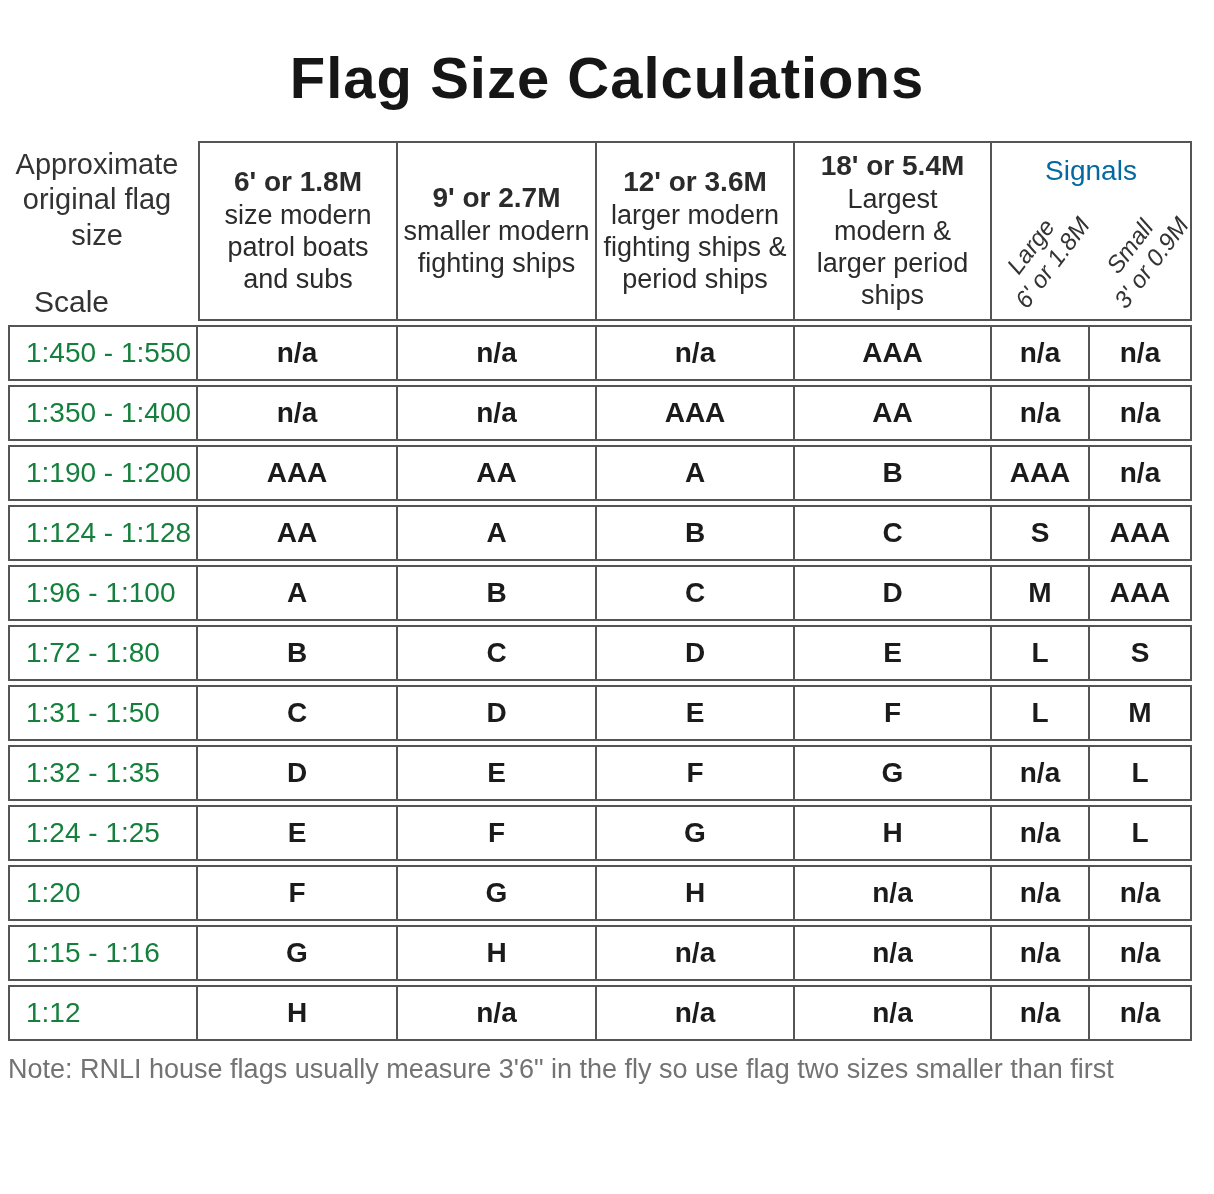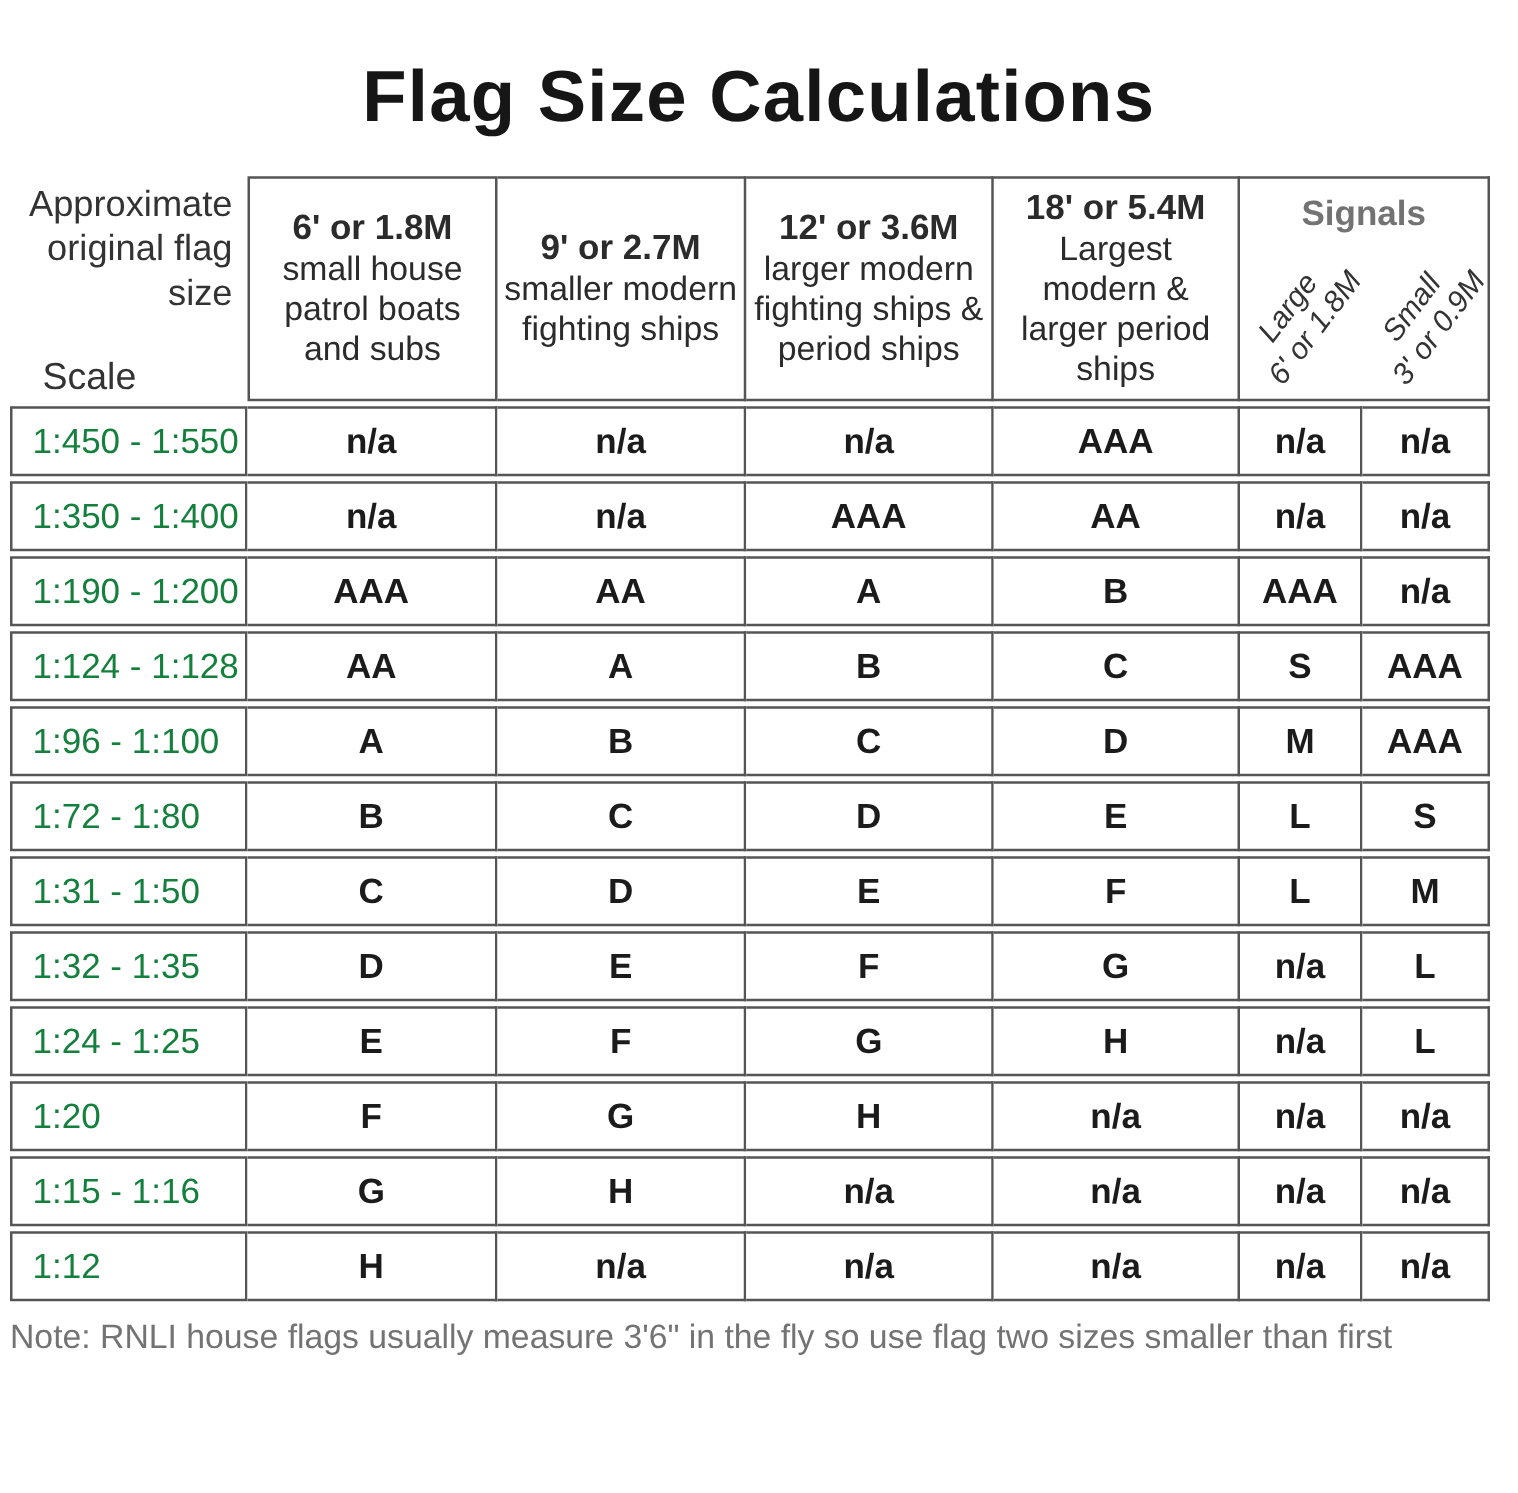--- a/index.html
+++ b/index.html
@@ -39,38 +39,37 @@
   
   th { font-weight: normal; padding: 0; vertical-align: middle; }
   th.corner {
     border: none;
     position: relative;
     height: 178px;
     vertical-align: top;
   }
   .corner-top {
     padding: 6px 12px 0 0;
-    text-align: right;
     font-size: 29px;
     line-height: 1.22;
     color: #333;
   }
   .corner-scale {
     position: absolute;
     left: 26px;
     bottom: 2px;
     font-size: 30px;
     color: #333;
   }
   th.colhead { height: 178px; text-align: center; color: #2b2b2b; padding: 2px 4px; }
   .ch-title { font-size: 28px; font-weight: 700; margin-bottom: 2px; }
   .ch-sub   { font-size: 27px; line-height: 1.18; }
 
   th.signals-head { height: 178px; text-align: center; padding: 0; overflow: hidden; }
-  .signals-title { margin-top: 12px; font-size: 28px; font-weight: 700; color: #737373; }
+  .signals-title { margin-top: 12px; font-size: 28px; font-weight: 400; color: #0369a1; }
   .rot-wrap { display: flex; height: 128px; margin-top: 4px; }
   .rot-cell { width: 50%; display: flex; align-items: center; justify-content: center; }
   .rot {
     transform: rotate(-53deg);
     font-style: italic;
     font-size: 24px;
     line-height: 1.12;
     text-align: center;
     white-space: nowrap;
     color: #333;
@@ -117,21 +116,21 @@
       <col style="width:102px">
     </colgroup>
     <thead>
       <tr>
         <th class="corner">
           <div class="corner-top">Approximate original flag size</div>
           <div class="corner-scale">Scale</div>
         </th>
         <th class="b colhead">
           <div class="ch-title">6' or 1.8M</div>
-          <div class="ch-sub">small house patrol boats and subs</div>
+          <div class="ch-sub">size modern patrol boats and subs</div>
         </th>
         <th class="b colhead">
           <div class="ch-title">9' or 2.7M</div>
           <div class="ch-sub">smaller modern fighting ships</div>
         </th>
         <th class="b colhead">
           <div class="ch-title">12' or 3.6M</div>
           <div class="ch-sub">larger modern fighting ships &amp; period ships</div>
         </th>
         <th class="b colhead">

